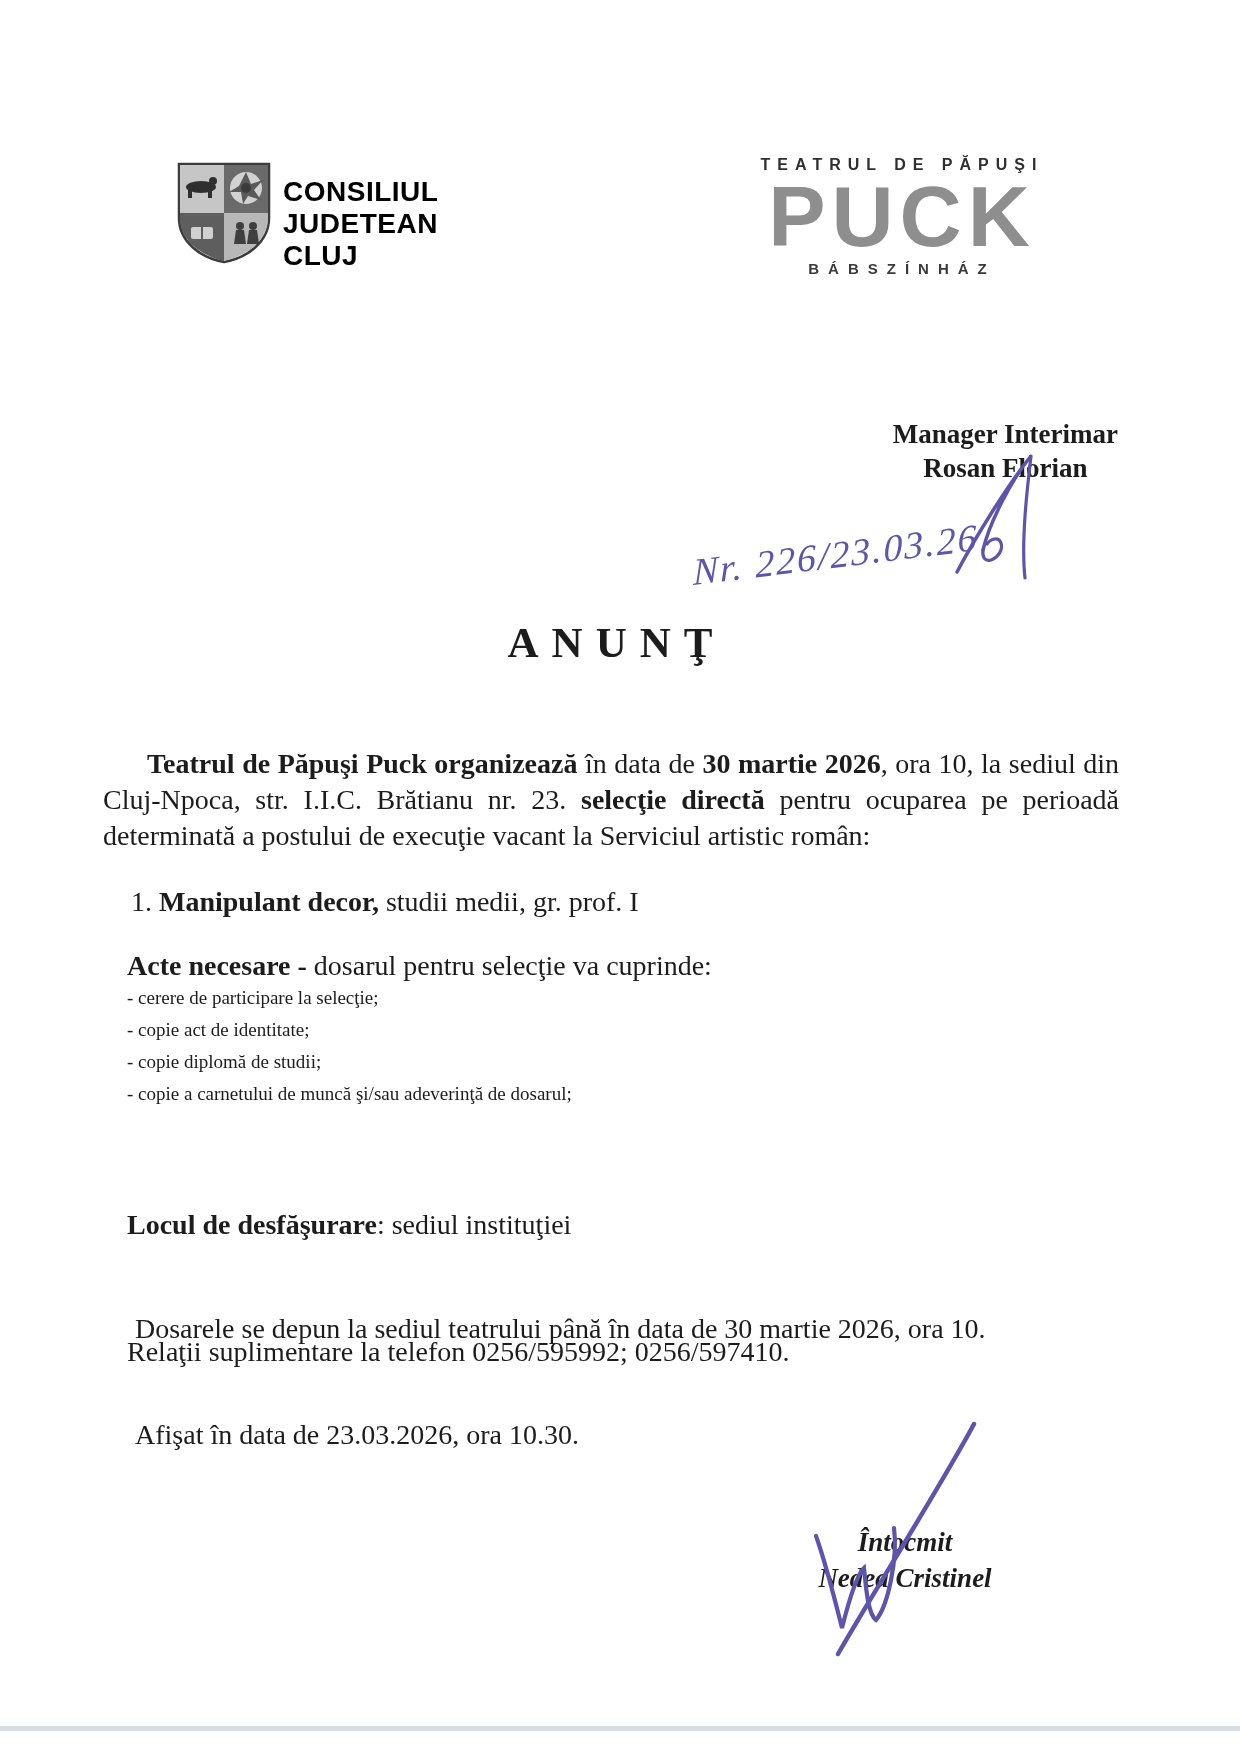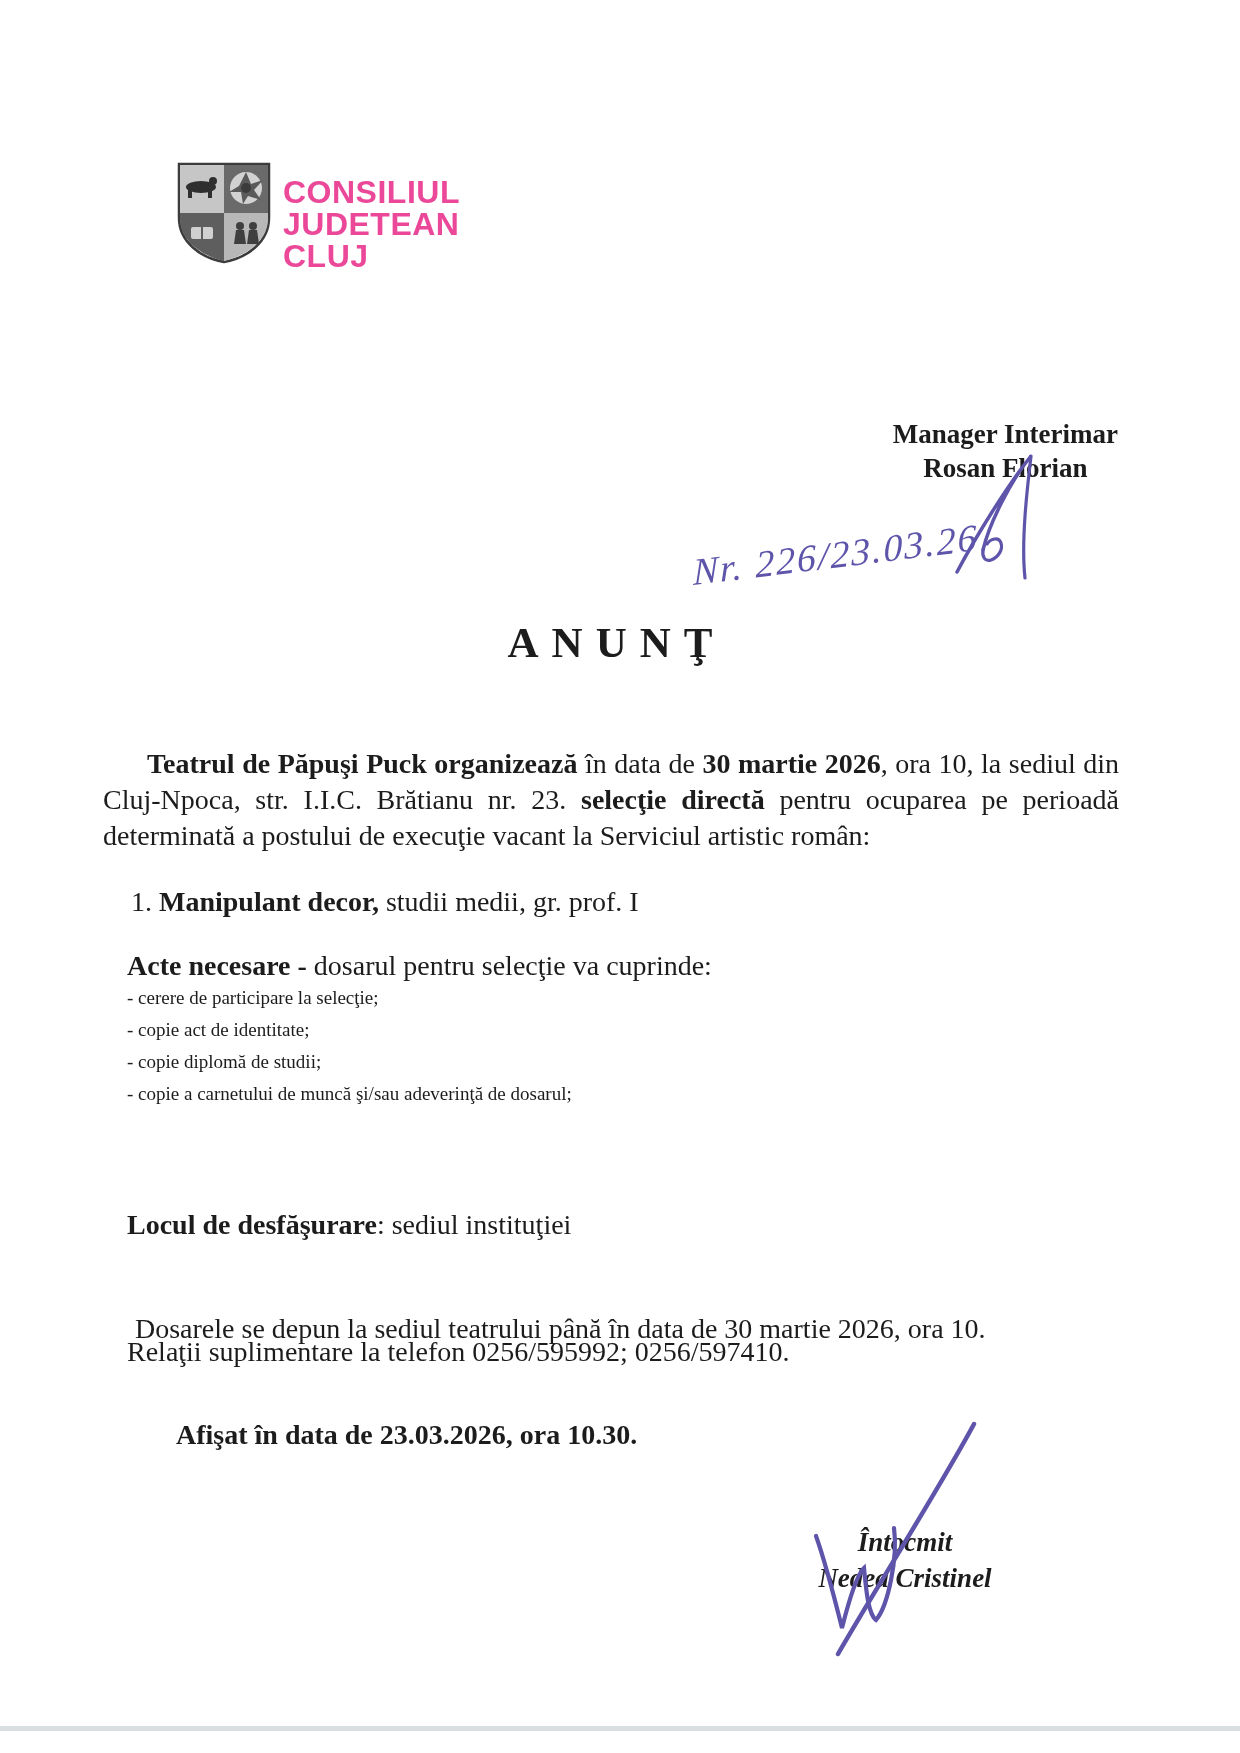--- a/index.html
+++ b/index.html
@@ -7,21 +7,21 @@
     position:relative; width:1240px; height:1753px; background:#ffffff;
     font-family:"Liberation Serif", serif; color:var(--ink,#1c1c1c); overflow:hidden;
   }
   .abs { position:absolute; }
 
   
   .council-logo { left:175px; top:160px; width:330px; display:flex; }
   .council-text {
     margin-left:10px; padding-top:16px;
     font-family:"Liberation Sans", sans-serif; font-weight:bold;
-    font-size:32px; line-height:32px; color:#ec4899; letter-spacing:0.5px;
+    font-size:28px; line-height:32px; color:#000000; letter-spacing:0.5px;
   }
   .theatre-logo { left:752px; top:156px; width:300px; text-align:center;
     font-family:"Liberation Sans", sans-serif; color:#2f2f2f; }
   .theatre-top { font-size:16px; font-weight:bold; letter-spacing:7px; white-space:nowrap; }
   .theatre-name { font-size:86px; font-weight:bold; letter-spacing:6px; line-height:80px;
     color:var(--logo-gray,#8e8e8e); margin-top:2px; }
   .theatre-bottom { font-size:15px; font-weight:bold; letter-spacing:9px; white-space:nowrap;
     margin-top:4px; color:#3a3a3a; }
 
   
@@ -39,21 +39,21 @@
   
   .bodytext { font-size:28px; line-height:36px; }
   .intro { left:103px; top:718px; width:1016px; text-align:justify; text-indent:44px; }
   .position-item { left:131px; top:884px; }
   .docs-heading { left:127px; top:948px; }
   .docs-list { left:127px; top:982px; font-size:19px; line-height:32px; }
   .sel-date { left:127px; top:1172px; font-weight:bold; }
   .sel-location { left:127px; top:1207px; }
   .submission { left:103px; top:1269px; width:1016px; text-align:justify; text-indent:32px; font-weight:normal;margin-top:42px; }
   .phone { left:127px; top:1334px; }
-  .posted { left:135px; top:1417px; font-weight:bold;margin-left:41px; }
+  .posted { left:135px; top:1417px; font-weight:normal; }
 
   
   .prepared { top:1524px; left:780px; width:250px; text-align:center;
     font-weight:bold; font-size:27px; line-height:36px;font-style:italic; }
   .preparer-signature { left:808px; top:1418px; color:var(--handwriting,#5e55ab); }
 
   .scan-edge { left:0; top:1726px; width:1240px; height:5px; background:var(--scan-line,#d9dfe0); }
 
   b { font-weight:bold; }
   .sig path { fill:none; stroke:currentColor; stroke-linecap:round; }
@@ -85,20 +85,25 @@
       <circle cx="78" cy="66" r="4" fill="#3f3f3f"></circle>
       <path d="M74 70 h8 l2 14 h-12 Z" fill="#3f3f3f"></path>
     </svg>
     <div class="council-text">
       <div>CONSILIUL</div>
       <div>JUDETEAN</div>
       <div>CLUJ</div>
     </div>
   </div>
 
+  <div class="abs theatre-logo">
+    <div class="theatre-top">TEATRUL DE PĂPUŞI</div>
+    <div class="theatre-name">PUCK</div>
+    <div class="theatre-bottom">BÁBSZÍNHÁZ</div>
+  </div>
 
   <div class="abs approval">
     <div>Manager Interimar</div>
     <div>Rosan Florian</div>
   </div>
   <svg class="abs manager-signature sig" width="110" height="130" viewBox="0 0 110 130">
     <path d="M12 122 C30 88 62 36 86 6 C66 30 44 74 38 100" stroke-width="3.5"></path>
     <path d="M38 100 C37 107 40 112 46 110 C54 107 58 99 56 93 C54 87 46 88 42 94" stroke-width="3.2"></path>
     <path d="M86 6 C82 40 76 92 80 128" stroke-width="3.2"></path>
   </svg>

